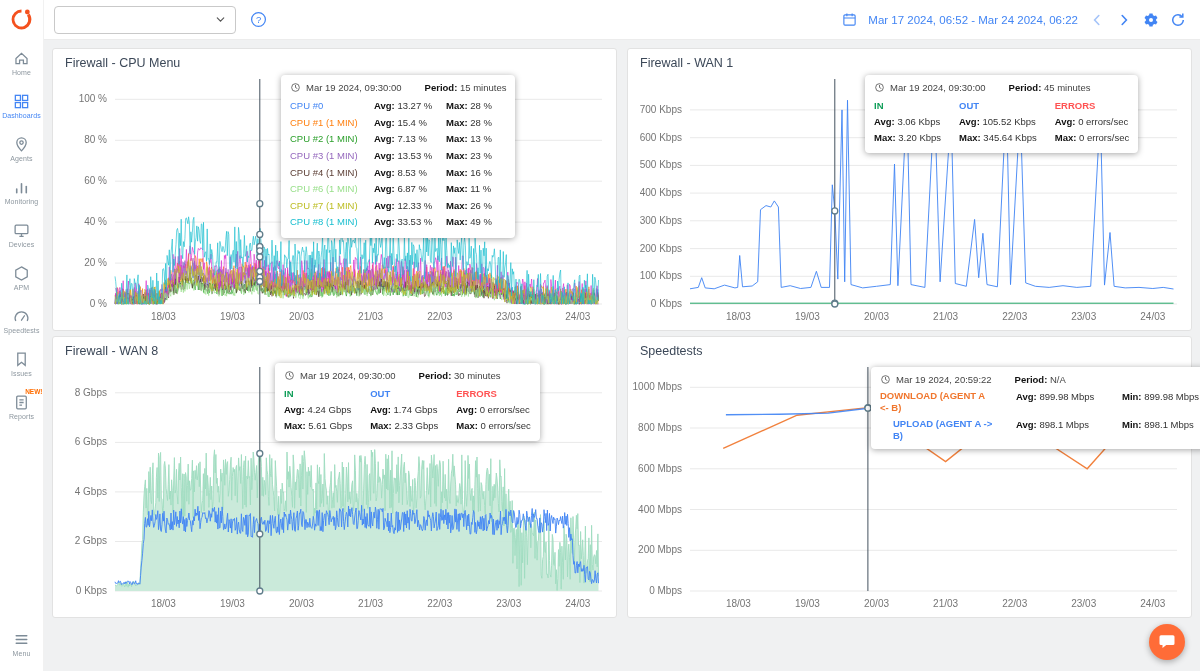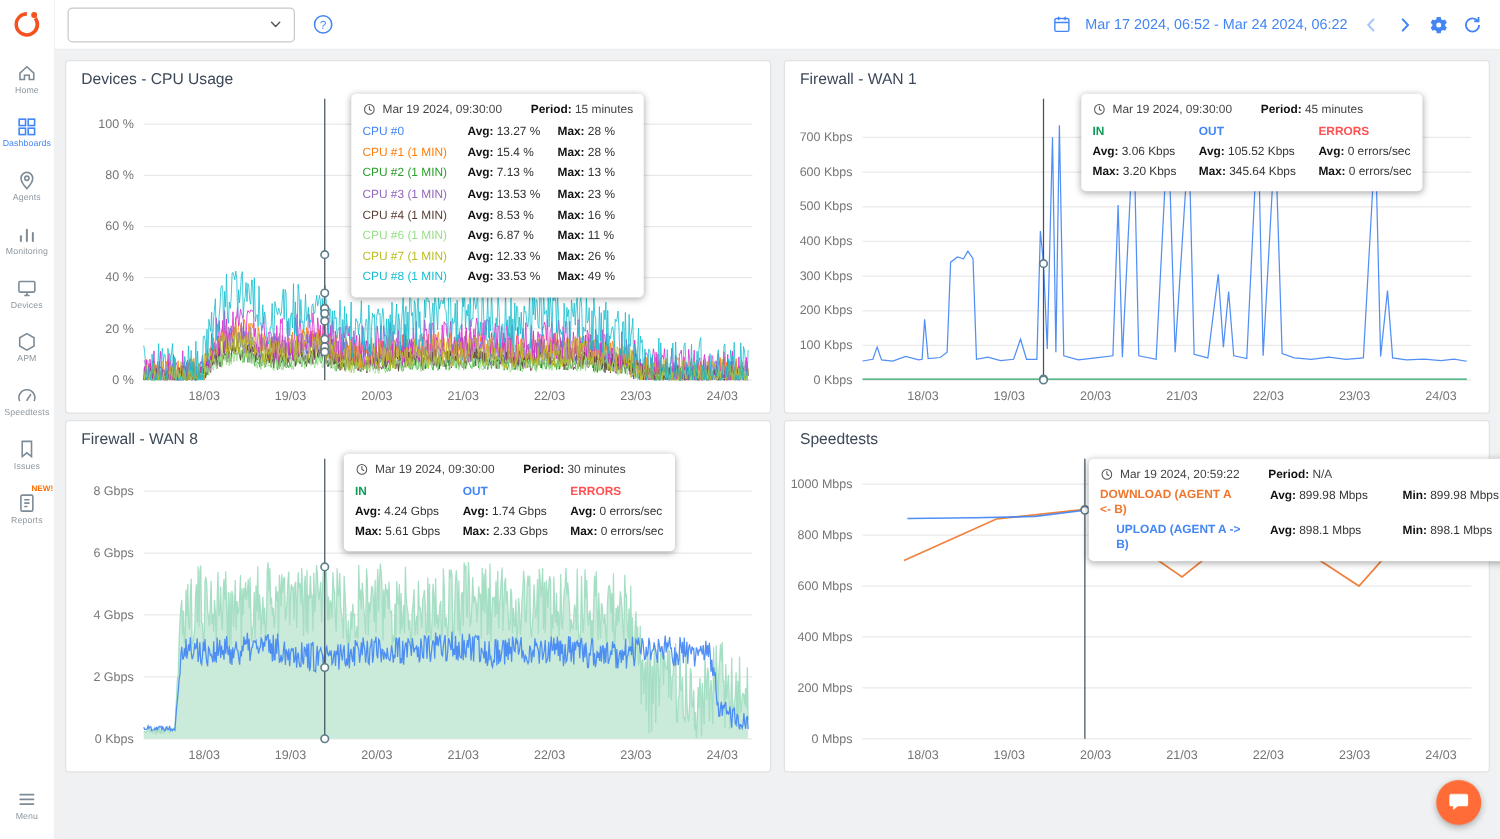--- a/index.html
+++ b/index.html
@@ -221,21 +221,21 @@
         <svg viewBox="0 0 16 16">
           <path d="M13.3 8A5.3 5.3 0 1 1 8 2.7c1.9 0 3.2.8 4.2 2" fill="none" stroke="currentColor" stroke-width="1.5"></path>
           <path d="M12.8 1.6v3.4H9.4" fill="none" stroke="currentColor" stroke-width="1.5"></path>
         </svg>
       </span>
   </div>
 </header>
 
 <main class="main">
   <section class="panel">
-    <div class="panel-title">Devices - CPU Usage</div>
+    <div class="panel-title">Firewall - CPU Menu</div>
     <div class="panel-body" id="chart-0">
         <svg viewBox="0 0 563 257" width="563" height="257">
           <line x1="62" x2="549" y1="231.0" y2="231.0" stroke="#e9e9e9" stroke-width="1"></line>
           <text x="54" y="234" text-anchor="end" font-size="10" fill="#757575">0 %</text>
           <line x1="62" x2="549" y1="190.1" y2="190.1" stroke="#e9e9e9" stroke-width="1"></line>
           <text x="54" y="193.06542056074767" text-anchor="end" font-size="10" fill="#757575">20 %</text>
           <line x1="62" x2="549" y1="149.1" y2="149.1" stroke="#e9e9e9" stroke-width="1"></line>
           <text x="54" y="152.13084112149534" text-anchor="end" font-size="10" fill="#757575">40 %</text>
           <line x1="62" x2="549" y1="108.2" y2="108.2" stroke="#e9e9e9" stroke-width="1"></line>
           <text x="54" y="111.196261682243" text-anchor="end" font-size="10" fill="#757575">60 %</text>

